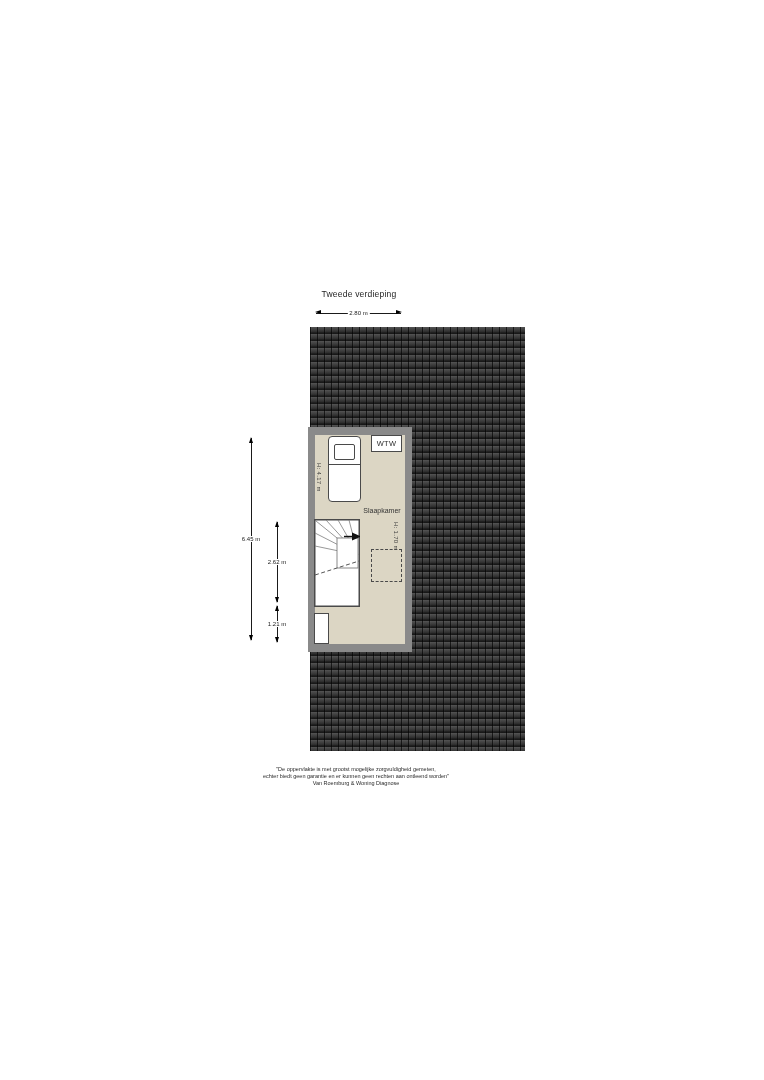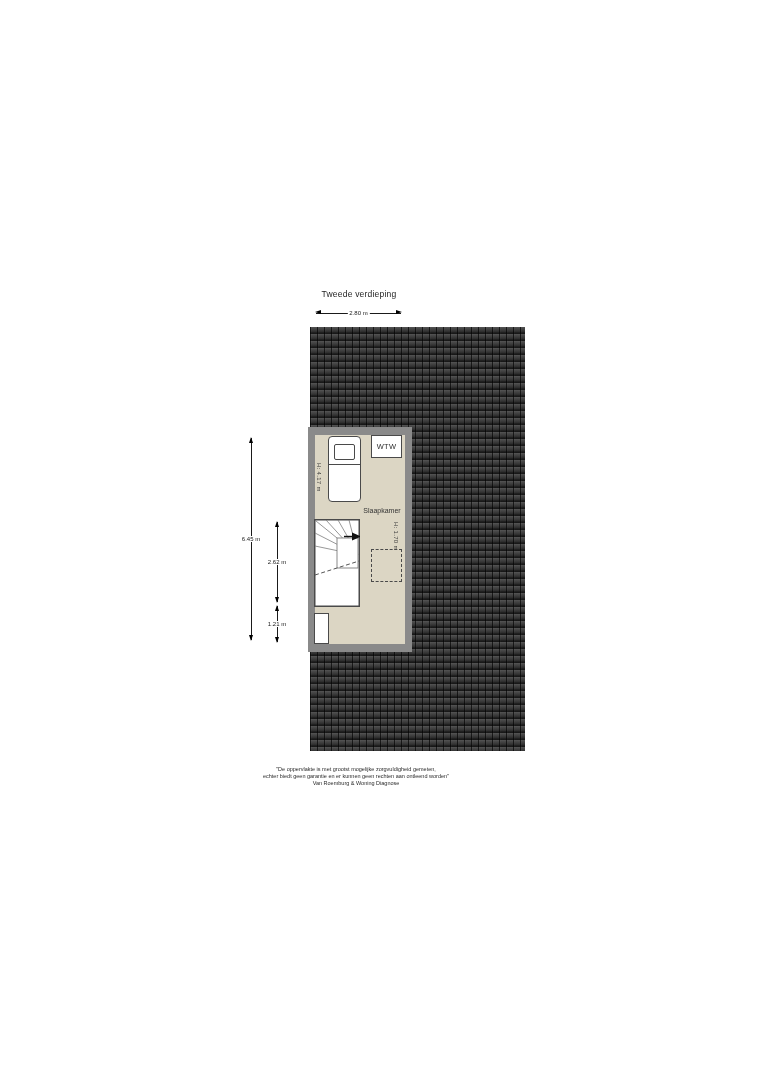--- a/index.html
+++ b/index.html
@@ -26,21 +26,21 @@
 
   
   .walls{left:308px;top:427px;width:104px;height:225px;background:#8a8a8a;}
   .floor{left:315px;top:435px;width:90px;height:209px;background:#dcd6c4;}
 
   .furn{background:#ffffff;border:1.5px solid #4a4a4a;box-sizing:border-box;}
   .bed{left:328px;top:436px;width:33px;height:66px;border-radius:4px;}
   .pillow{left:334px;top:444px;width:21px;height:16px;border-width:1.2px;border-radius:2px;}
   .blanket{left:329px;top:464px;width:31px;height:0;border-top:1.2px solid #4a4a4a;}
   .wtw{
-    left:371px;top:435px;width:31px;height:23px;
+    left:371px;top:435px;width:31px;height:17px;
     display:flex;align-items:center;justify-content:center;
     font-size:7.5px;color:#2e2e2e;letter-spacing:0.3px;
   }
   .cupboard{left:314px;top:613px;width:15px;height:31px;}
 
   .stairs-svg{left:314px;top:519px;}
 
   .roofwindow{
     left:371px;top:549px;width:31px;height:33px;
     border:1.3px dashed #4a4a4a;box-sizing:border-box;background:transparent;

